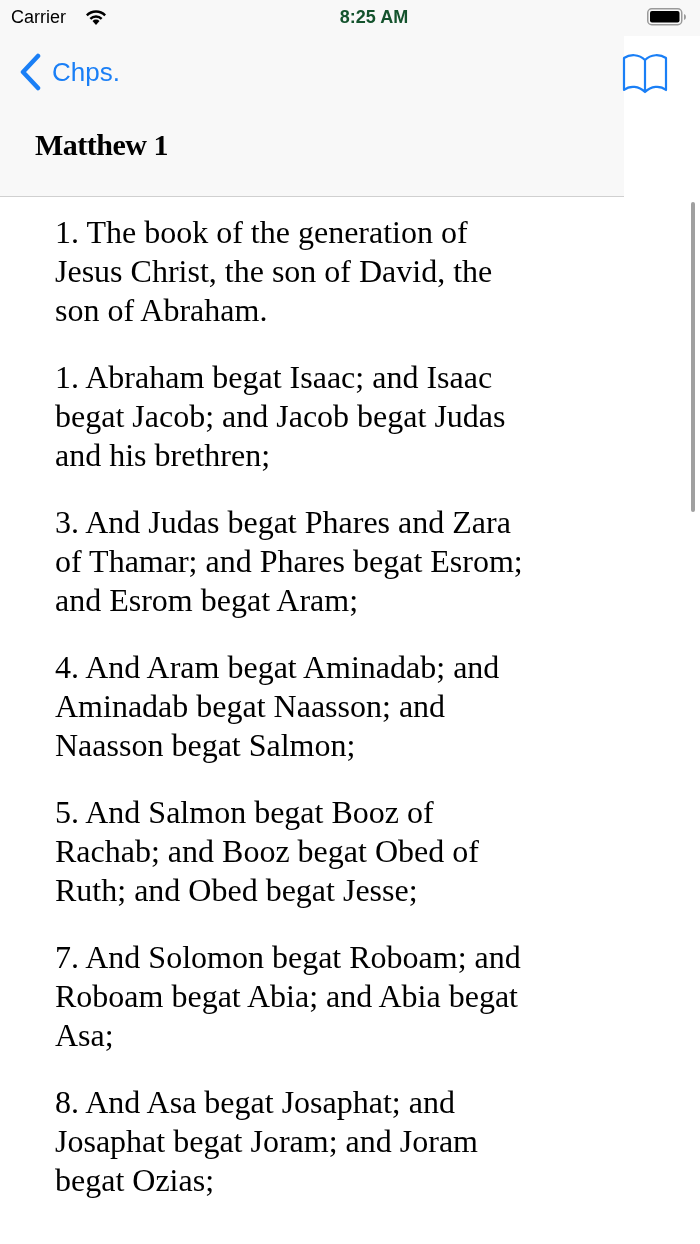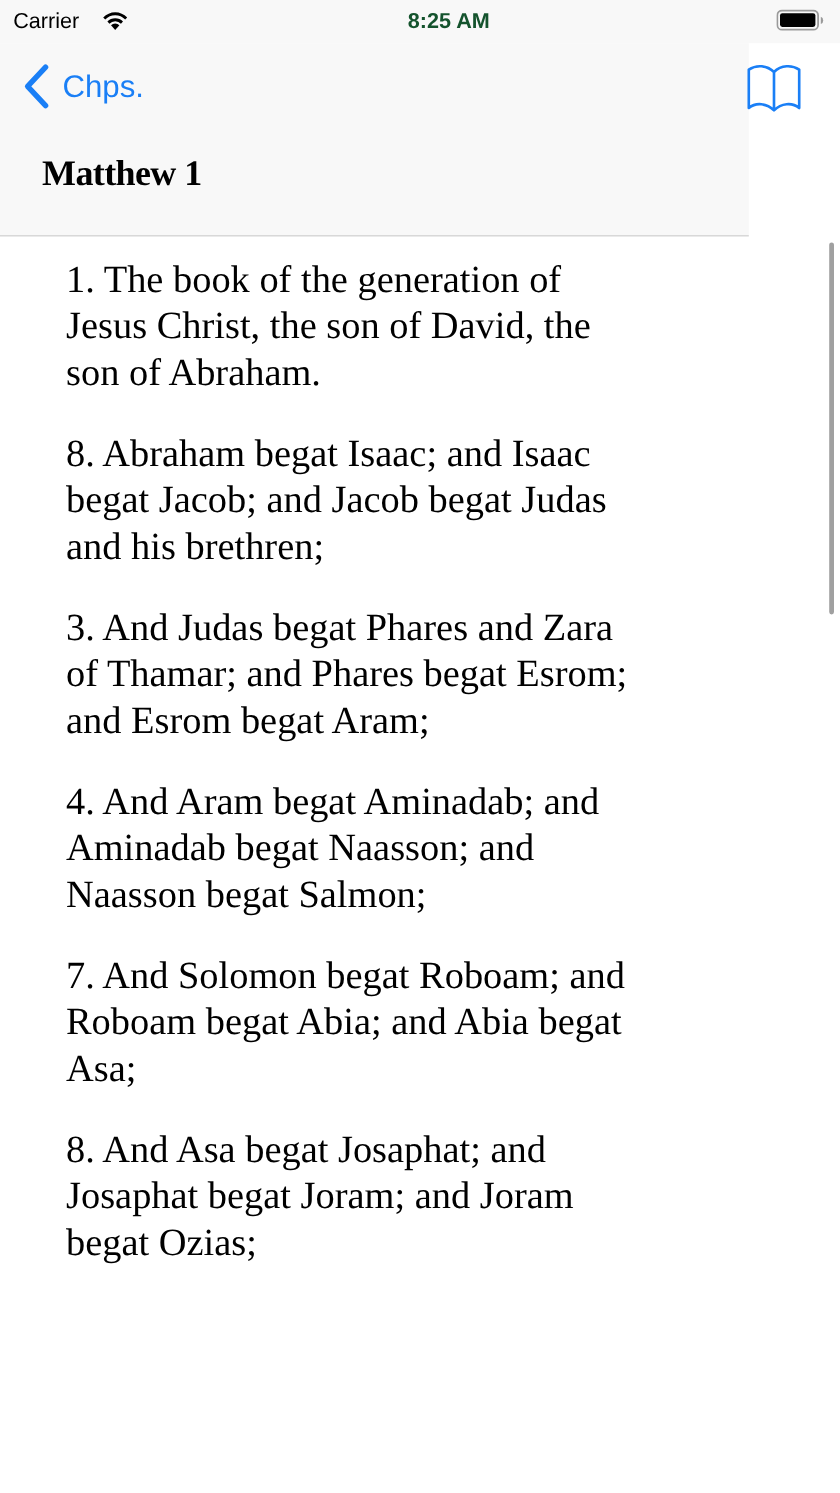--- a/index.html
+++ b/index.html
@@ -48,20 +48,21 @@
   </div>
   <svg class="book-btn" viewBox="0 0 46 42">
     <path d="M23 8 C17 2 8 2 2 6 L2 38 C8 33 17 34 23 40 C29 34 38 33 44 38 L44 6 C38 2 29 2 23 8 Z M23 8 L23 40" fill="none" stroke="#1a7ff6" stroke-width="2.2" stroke-linejoin="round"></path>
   </svg>
   <div class="page-title">Matthew 1</div>
 </div>
 
 <div class="content">
   <div class="verse-list">
     <p class="verse">1. The book of the generation of Jesus Christ, the son of David, the son of Abraham.</p>
-    <p class="verse">8. Abraham begat Isaac; and Isaac begat Jacob; and Jacob begat Judas and his brethren;</p>
+    <p class="verse">1. Abraham begat Isaac; and Isaac begat Jacob; and Jacob begat Judas and his brethren;</p>
     <p class="verse">3. And Judas begat Phares and Zara of Thamar; and Phares begat Esrom; and Esrom begat Aram;</p>
     <p class="verse">4. And Aram begat Aminadab; and Aminadab begat Naasson; and Naasson begat Salmon;</p>
+    <p class="verse">5. And Salmon begat Booz of Rachab; and Booz begat Obed of Ruth; and Obed begat Jesse;</p>
     <p class="verse">7. And Solomon begat Roboam; and Roboam begat Abia; and Abia begat Asa;</p>
     <p class="verse">8. And Asa begat Josaphat; and Josaphat begat Joram; and Joram begat Ozias;</p>
   </div>
 </div>
 <div class="scrollbar"></div>
 
 </body></html>

